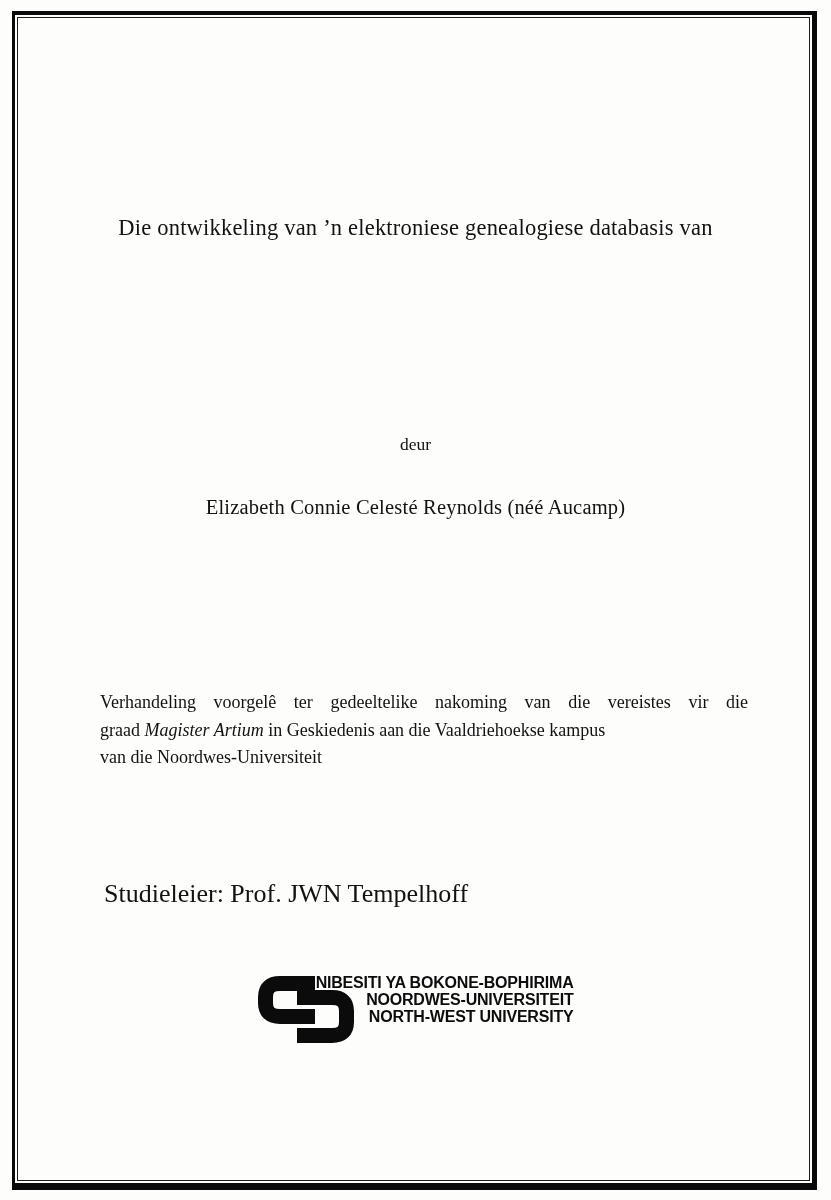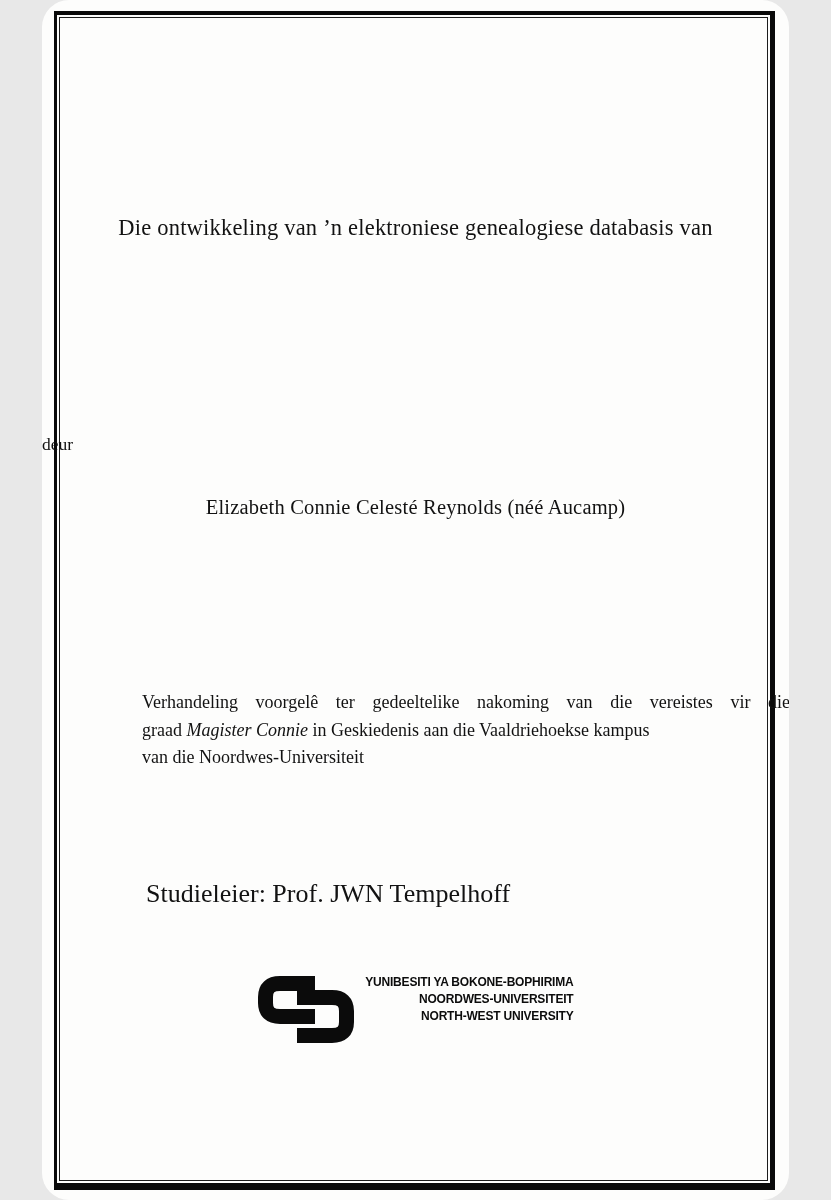--- a/index.html
+++ b/index.html
@@ -2,28 +2,27 @@
 <html><head>
 <meta charset="utf-8">
 <style>
   html, body {
     margin: 0;
     padding: 0;
     background: #e8e8e8;
   }
   .page {
     position: relative;
-    width: 747px;
+    width: 831px;
     height: 1200px;
     margin: 0 auto;
     background: #fdfdfc;
     color: #121212;
     font-family: "Liberation Serif", "DejaVu Serif", serif;
     overflow: hidden;
-    border-radius: 27px;
   }
   
   .frame-outer {
     position: absolute;
     left: 12px; top: 11px; right: 14px; bottom: 10px;
     border-style: solid;
     border-color: #0a0a0a;
     border-width: 4px 5px 7px 3px;
     pointer-events: none;
   }
@@ -39,21 +38,21 @@
     font-size: 22.5px;
     font-weight: 400;
     line-height: 45px;
     text-align: center;
     letter-spacing: 0.2px;
   }
   .title .tline { display: block; }
   .byline {
     position: absolute;
     top: 434px; left: 0; right: 0;
-    text-align: left;
+    text-align: center;
     font-size: 17.5px;
   }
   .author {
     position: absolute;
     top: 496px; left: 0; right: 0;
     text-align: center;
     font-size: 20.5px;
     letter-spacing: 0.2px;
   }
   .statement {
@@ -86,21 +85,21 @@
   .logo-mark {
     position: absolute;
     left: 0; top: 5px;
   }
   .logo-text {
     position: absolute;
     right: 0; top: 3px;
     text-align: right;
     font-family: "Liberation Sans", "DejaVu Sans", sans-serif;
     font-weight: 700;
-    font-size: 12px;
+    font-size: 16px;
     line-height: 17px;
     letter-spacing: -0.2px;
     color: #0c0c0c;
     white-space: nowrap;
   }
 </style>
 </head>
 <body>
 
 <div class="page">
@@ -112,21 +111,21 @@
   <h1 class="title">
     <span class="tline">Die ontwikkeling van ’n elektroniese genealogiese databasis van</span>
   </h1>
 
   <div class="byline">deur</div>
 
   <div class="author">Elizabeth Connie Celesté Reynolds (néé Aucamp)</div>
 
   <div class="statement">
     <div class="st-justify">Verhandeling voorgelê ter gedeeltelike nakoming van die vereistes vir die</div>
-    <div><span>graad </span><i>Magister Connie</i><span> in Geskiedenis aan die Vaaldriehoekse kampus</span></div>
+    <div><span>graad </span><i>Magister Artium</i><span> in Geskiedenis aan die Vaaldriehoekse kampus</span></div>
     <div>van die Noordwes-Universiteit</div>
   </div>
 
   <div class="supervisor-block">
     <div>Studieleier: Prof. JWN Tempelhoff</div>
   </div>
 
   <div class="logo">
     <svg class="logo-mark" width="96" height="70" viewBox="0 0 96 70" aria-hidden="true">
 

